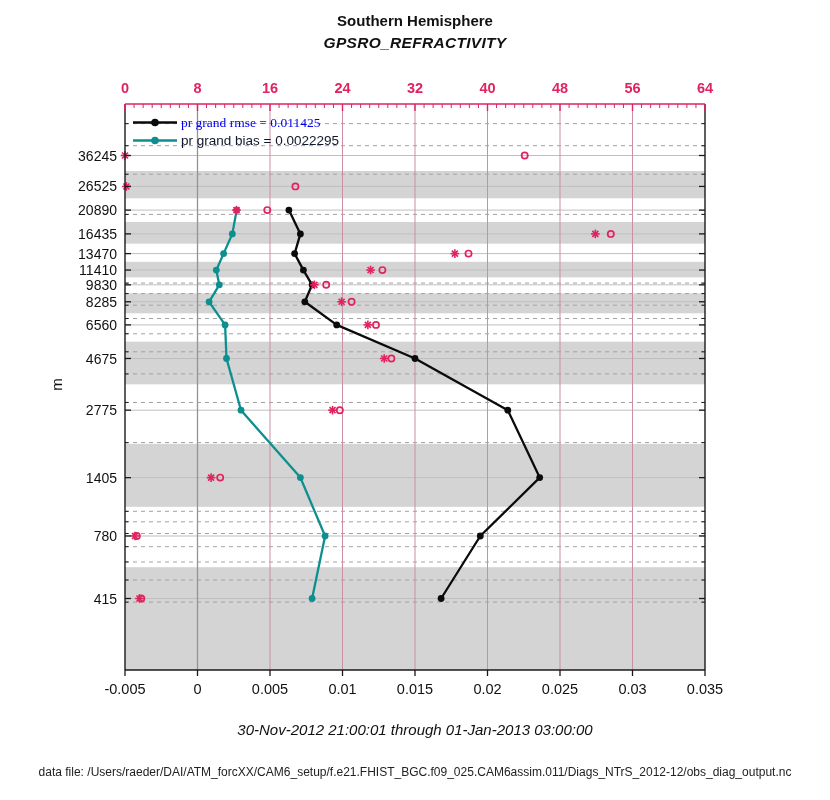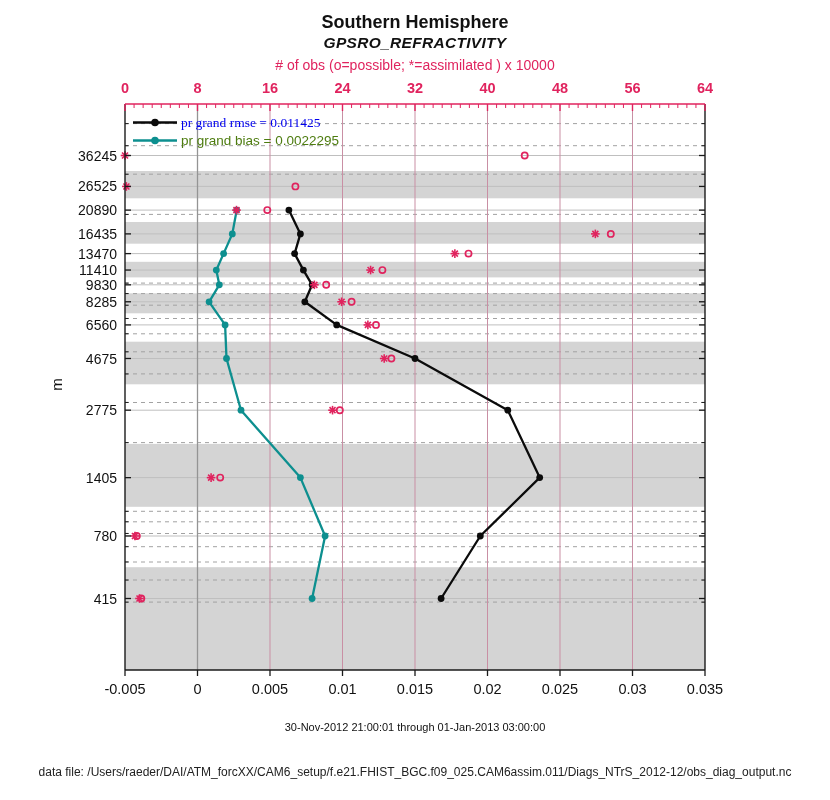--- a/index.html
+++ b/index.html
@@ -1,25 +1,25 @@
 <!DOCTYPE html>
 <html><head>
 <meta charset="utf-8">
 <style>
   html,body{margin:0;padding:0;background:#ffffff;}
   .figure{position:relative;width:830px;height:800px;background:#ffffff;overflow:hidden;
           font-family:"Liberation Sans","DejaVu Sans",sans-serif;}
   .figure svg{position:absolute;left:0;top:0;}
   .ovl{position:absolute;white-space:nowrap;color:#111;}
   .ctr{left:0;width:830px;text-align:center;}
-  .title1{top:12px;font-size:18px;font-weight:bold;}
+  .title1{top:12px;font-size:15px;font-weight:bold;}
   .title2{top:34px;font-size:15.5px;font-weight:bold;letter-spacing:.3px;font-style:italic;}
   .toplabel{top:57px;font-size:14px;}
   .xlabel{top:699px;font-size:15px;}
-  .daterange{top:721px;font-size:11px;}
+  .daterange{top:721px;font-size:15px;font-style:italic;}
   .caption{top:765px;font-size:12px;color:#222;}
   .ylabel{left:50px;top:376px;font-size:15px;transform:rotate(-90deg);transform-origin:center;}
   .legend-text{position:absolute;left:181px;font-size:13.5px;line-height:14px;}
   .legend-row1{top:116px;}
   .legend-row2{top:134px;}
   svg text{font-family:"Liberation Sans","DejaVu Sans",sans-serif;}
 </style>
 </head>
 <body>
 
@@ -375,23 +375,22 @@
       <g>
         <line x1="133" x2="177" y1="122.5" y2="122.5" stroke="#0b0b0b" stroke-width="2.4"></line>
         <circle cx="155" cy="122.5" r="3.8" fill="#0b0b0b"></circle>
         <line x1="133" x2="177" y1="140.5" y2="140.5" stroke="#0d8f8f" stroke-width="2.4"></line>
         <circle cx="155" cy="140.5" r="3.8" fill="#0d8f8f"></circle>
       </g>
     </svg>
 
   <div class="ovl ctr title1">Southern Hemisphere</div>
   <div class="ovl ctr title2">GPSRO_REFRACTIVITY</div>
-  <div class="ovl ctr toplabel" style="color: rgb(224, 35, 94);"># of obs (o=possible; *=assimilated ) x 10000</div>
 
   <div class="ovl ylabel">m</div>
 
   <div class="legend-text legend-row1" style="color: rgb(0, 0, 238); font-family: Liberation Serif, serif;">pr grand rmse = 0.011425</div>
-  <div class="legend-text legend-row2" style="color: #4d7c0f;">pr grand bias = 0.0022295</div>
+  <div class="legend-text legend-row2" style="color: #0f172a;">pr grand bias = 0.0022295</div>
 
   <div class="ovl ctr daterange">30-Nov-2012 21:00:01 through 01-Jan-2013 03:00:00</div>
   <div class="ovl ctr caption">data file: /Users/raeder/DAI/ATM_forcXX/CAM6_setup/f.e21.FHIST_BGC.f09_025.CAM6assim.011/Diags_NTrS_2012-12/obs_diag_output.nc</div>
 
 </div>
 
 </body></html>

